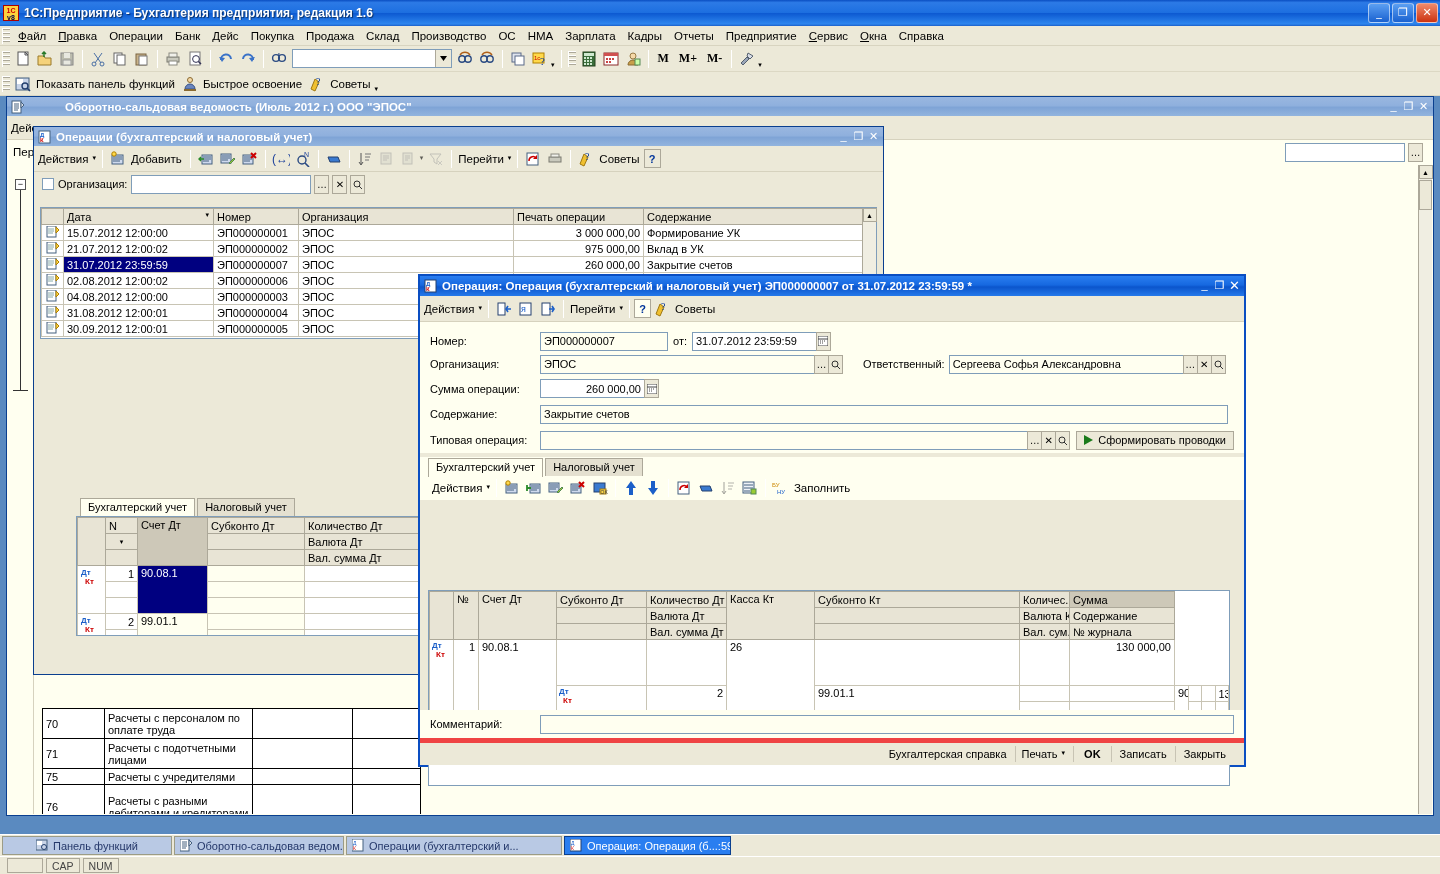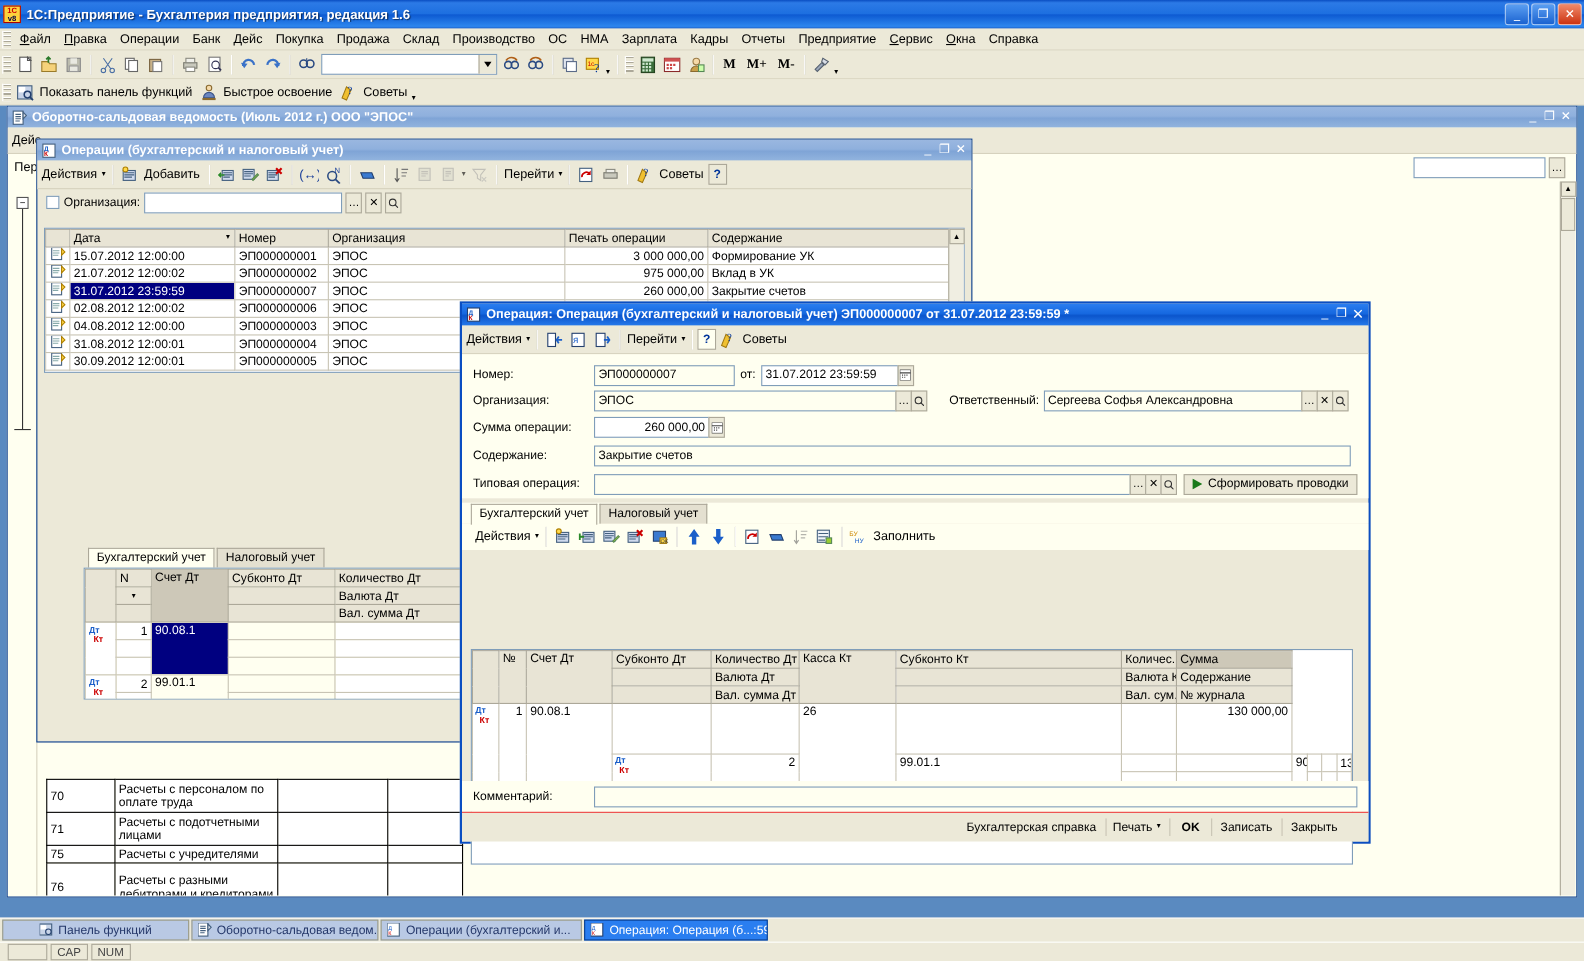--- a/index.html
+++ b/index.html
@@ -418,21 +418,21 @@
 
     <div class="mdi" style="left:6px; top:0px; width:1428px; height:720px; background:#fffff0;">
       <div class="mdi-title">
         <span class="mdi-ico">
           <svg width="14" height="14">
               <rect x="1" y="1" width="9" height="12" fill="#fff" stroke="#44607f"></rect>
               <path d="M3 4h5M3 6h5M3 8h5M3 10h4" stroke="#44607f"></path>
               <path d="M10 2 l3 3 -3 3z" fill="#d8dde6" stroke="#44607f"></path>
             </svg>
         </span>
-        <span style="flex:1;">Оборотно-сальдовая ведомость (Июль 2012 г.) ООО "ЭПОС"</span>
+        <span style="flex:1;margin-left:36px;">Оборотно-сальдовая ведомость (Июль 2012 г.) ООО "ЭПОС"</span>
         <span class="wb">_</span>
         <span class="wb">❐</span>
         <span class="wb">✕</span>
       </div>
       <div class="winbar" style="height:24px;">
         <span class="tlabel">Дейс</span>
       </div>
       <div style="display:flex;align-items:center;height:24px;padding-left:4px;gap:4px;">
         <span class="tlabel">Пер</span>
         <span style="flex:1"></span>
@@ -1120,21 +1120,21 @@
               </tr>
             </tbody>
         </table>
       </div>
 
       <div style="position:absolute;left:0;right:0;top:434px;height:28px;background:#fffff0;display:flex;align-items:center;padding:0 10px;">
         <span style="width:110px;">Комментарий:</span>
         <span class="fieldbox cream" style="flex:1;"></span>
       </div>
 
-      <div style="position:absolute;left:0;right:0;bottom:0;height:27px;background:#ece9d8;border-top:1px solid #ef4444;display:flex;align-items:center;justify-content:flex-end;gap:0;padding-right:20px;">
+      <div style="position:absolute;left:0;right:0;bottom:0;height:27px;background:#ece9d8;border-top:5px solid #ef4444;display:flex;align-items:center;justify-content:flex-end;gap:0;padding-right:10px;">
         <span class="btn3d" style="border:none;background:none;padding:0 8px;">Бухгалтерская справка</span>
         <span style="width:1px;height:16px;background:#c8c4b4"></span>
         <span class="btn3d" style="border:none;background:none;padding:0 6px;">
           <span>Печать</span>
           <span class="dropcaret" style="align-self:center;margin-left:4px;">▾</span>
         </span>
         <span style="width:1px;height:16px;background:#c8c4b4"></span>
         <span class="btn3d" style="border:none;background:none;padding:0 10px;font-weight:bold;">OK</span>
         <span style="width:1px;height:16px;background:#c8c4b4"></span>
         <span class="btn3d" style="border:none;background:none;padding:0 8px;">Записать</span>
@@ -1159,21 +1159,21 @@
     <div class="tbitem" style="width:170px;">
       <span class="ic">
         <svg width="13" height="13">
             <rect x="0" y="0" width="9" height="12" fill="#fff" stroke="#44607f"></rect>
             <path d="M2 3h5M2 5h5M2 7h5M2 9h4" stroke="#44607f"></path>
             <path d="M9 1 l3 3 -3 3z" fill="#d8dde6" stroke="#44607f"></path>
           </svg>
       </span>
       <span>Оборотно-сальдовая ведом...</span>
     </div>
-    <div class="tbitem" style="width:183px;">
+    <div class="tbitem" style="width:216px;">
       <span class="ic">
         <svg width="13" height="13">
             <rect x="0" y="0" width="11" height="12" fill="#fff" stroke="#44607f"></rect>
             <text x="1" y="6" font-size="5" fill="#1b5fc9" font-family="Liberation Sans">Д</text>
             <text x="1" y="11" font-size="5" fill="#c00" font-family="Liberation Sans">К</text>
           </svg>
       </span>
       <span>Операции (бухгалтерский и...</span>
     </div>
     <div class="tbitem active" style="width:167px;">

